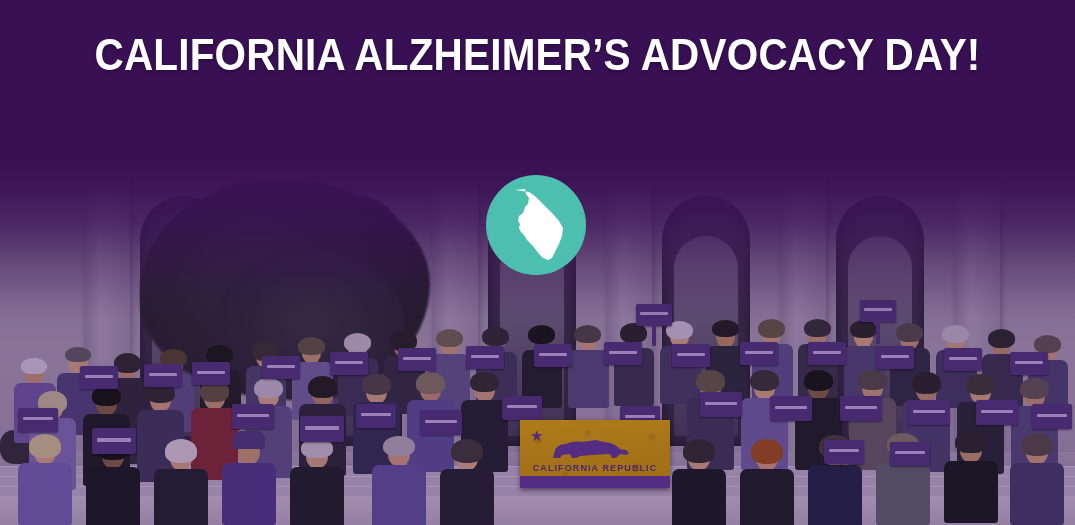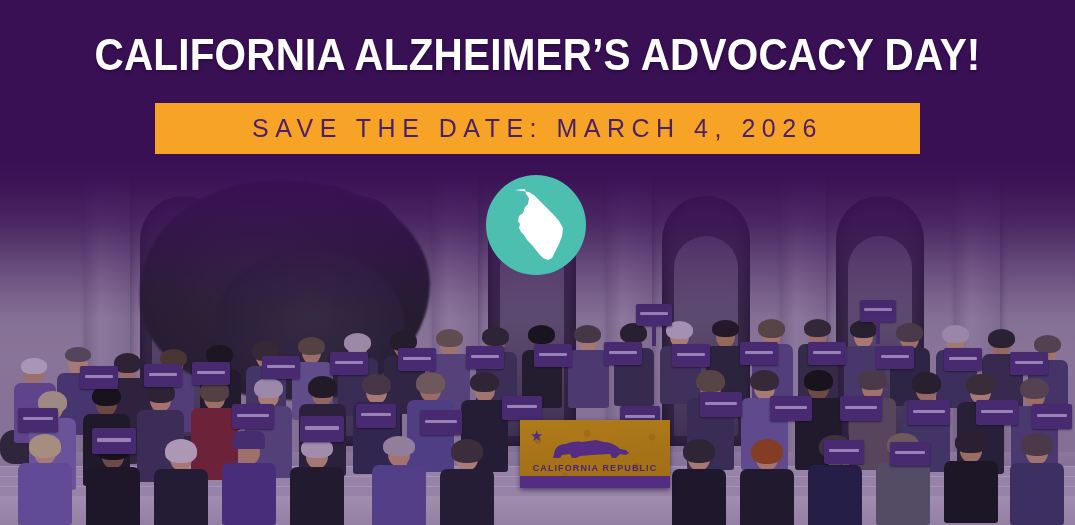--- a/index.html
+++ b/index.html
@@ -594,23 +594,20 @@
       <div class="flag-texture"></div>
     </div>
 
     <div class="tint"></div>
   </div>
 
   <div class="fade-top"></div>
 
   <div class="headline">CALIFORNIA ALZHEIMER’S ADVOCACY DAY!</div>
 
-  <div class="date-bar">
-    <span class="date-text">SAVE THE DATE: MARCH 4, 2026</span>
-  </div>
 
   <div class="ca-badge">
     <svg width="62" height="74" viewBox="0 0 62 74" aria-hidden="true">
       <path d="M10 2 L20 1 L21 6 L24 10 L23 16 L20 19 L18 25 L14 28 L13 33 L15 36 L14 40 L16 44
                L19 47 L22 52 L27 57 L31 62 L34 66 L38 70 L43 72 L47 70 L50 64 L54 56 L57 48
                L58 40 L54 33 L48 26 L42 20 L36 14 L30 8 L24 4 Z" fill="#ffffff"></path>
     </svg>
   </div>
 
 </div>

